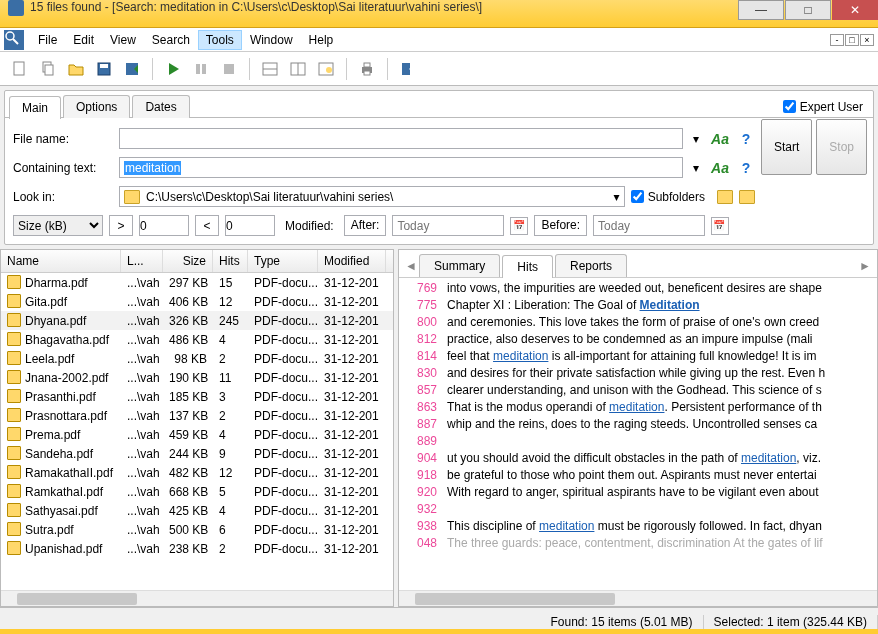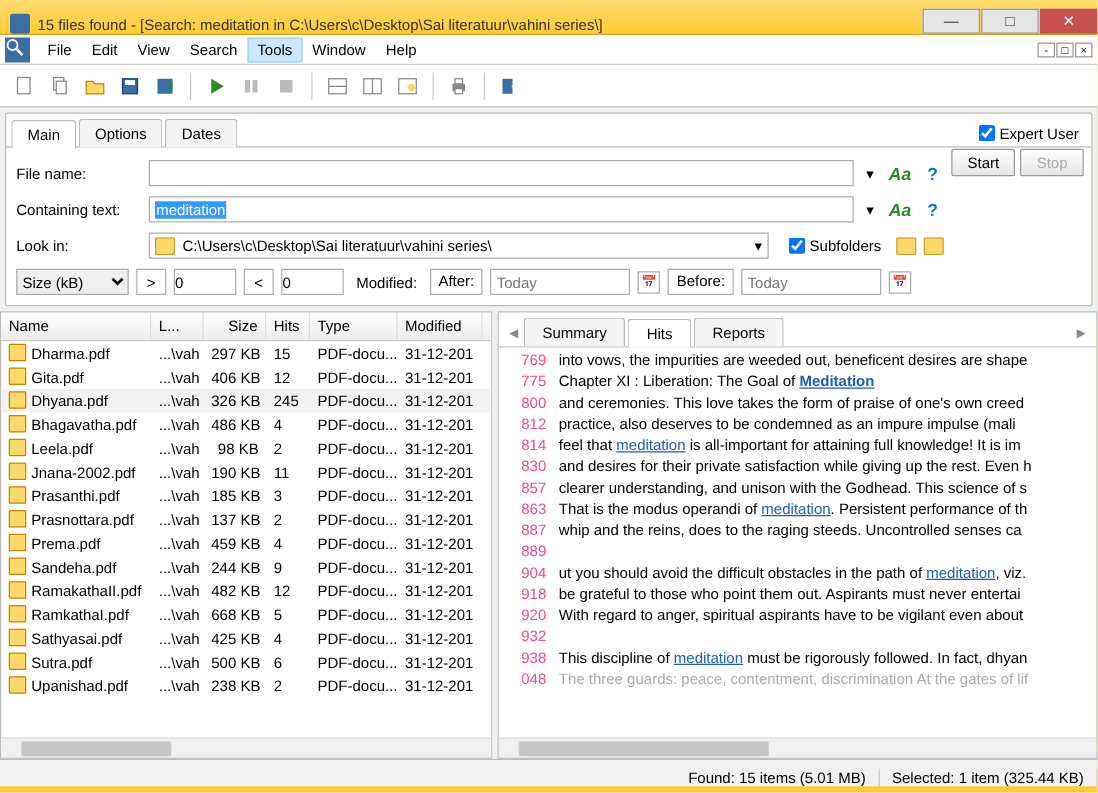--- a/index.html
+++ b/index.html
@@ -1,19 +1,19 @@
 <!DOCTYPE html>
 <html><head>
 <meta charset="utf-8">
 <style>
 * { box-sizing: border-box; margin: 0; padding: 0; font-family: "Segoe UI", Tahoma, sans-serif; font-size: 12px; }
 body { background: #ffcc33; width: 878px; height: 634px; overflow: hidden; }
 
 
-.titlebar { height: 28px; background: linear-gradient(#ffdb6e, #ffcc33); display: flex; align-items: flex-end; padding-left: 8px; color: #333; border-bottom: 1px solid #d4a017; }
+.titlebar { height: 28px; background: linear-gradient(#ffdb6e, #ffcc33); display: flex; align-items: flex-start; padding-left: 8px; color: #333; border-bottom: 1px solid #d4a017; }
 .titlebar .icon { width: 16px; height: 16px; margin-right: 6px; background: #3a6ea5; border-radius: 2px; display: inline-block; }
 .titlebar .title { flex: 1; font-size: 12px; }
 .titlebar .winbtns { display: flex; }
 .titlebar .winbtn { width: 46px; height: 20px; display: flex; align-items: center; justify-content: center; font-size: 12px; }
 .titlebar .winbtn.close { background: #c75050; color: #fff; width: 46px; height: 20px; }
 .titlebar .winbtn.min, .titlebar .winbtn.max { background: #e6e6e6; border: 1px solid #999; margin-right: 1px; }
 
 
 .menubar { height: 24px; background: #fff; display: flex; align-items: center; padding: 0 4px; border-bottom: 1px solid #ccc; }
 .menubar .app-icon { width: 20px; height: 20px; background: #3a6ea5; display: inline-flex; margin-right: 6px; }
@@ -29,32 +29,32 @@
 
 
 .workarea { background: #f0f0f0; padding: 4px; }
 .search-panel { background: #fff; border: 1px solid #bbb; border-radius: 2px; position: relative; }
 
 .tabstrip { display: flex; align-items: center; padding: 4px 4px 0 4px; }
 .tab { padding: 4px 12px; background: #f4f4f4; border: 1px solid #bbb; border-bottom: none; margin-right: 2px; border-radius: 3px 3px 0 0; cursor: default; }
 .tab.active { background: #fff; position: relative; top: 1px; }
 .expert-wrap { margin-left: auto; margin-right: 6px; display: flex; align-items: center; gap: 4px; }
 .startstop { position: absolute; right: 6px; top: 28px; display: flex; gap: 4px; }
-.startstop button { padding: 3px 12px; border: 1px solid #999; background: linear-gradient(#fefefe,#e6e6e6); border-radius: 2px; }
+.startstop button { padding: 20px 12px; border: 1px solid #999; background: linear-gradient(#fefefe,#e6e6e6); border-radius: 2px; }
 .startstop button:disabled { color: #aaa; }
 
 .formrow { display: flex; align-items: center; padding: 4px 8px; gap: 6px; }
 .formrow label { width: 100px; }
 .formrow input[type=text], .formrow .folder-input { flex: 1; height: 21px; border: 1px solid #abadb3; padding: 0 4px; }
 .text-hl { background: #3399ff; color: #fff; padding: 0 1px; }
 .Aa { color: #2a8a2a; font-weight: bold; font-size: 14px; font-style: italic; width: 22px; text-align: center; }
 .qmark { color: #1a6fd1; font-weight: bold; font-size: 14px; width: 18px; text-align: center; }
 .folder-input { display: flex; align-items: center; gap: 6px; }
 .folder-icon { width: 16px; height: 14px; background: #ffd86b; border: 1px solid #c9a227; border-radius: 1px; display: inline-block; }
-.subfolders { display: flex; align-items: center; gap: 4px; margin-left: 10px; }
+.subfolders { display: flex; align-items: center; gap: 4px; margin-left: 0; }
 
 .filterrow { display: flex; align-items: center; padding: 4px 8px 8px 8px; gap: 6px; }
 .filterrow select, .filterrow input { height: 21px; border: 1px solid #abadb3; }
 .sizebox { width: 90px; }
 .opbox { width: 24px; text-align: center; }
 .numbox { width: 50px; }
 .label-sm { padding: 0 4px; }
 .datebox { width: 112px; color: #999; padding: 0 4px; }
 .cal-icon { width: 18px; height: 18px; border: 1px solid #abadb3; background: #fff; display: inline-flex; align-items: center; justify-content: center; font-size: 10px; }
 

